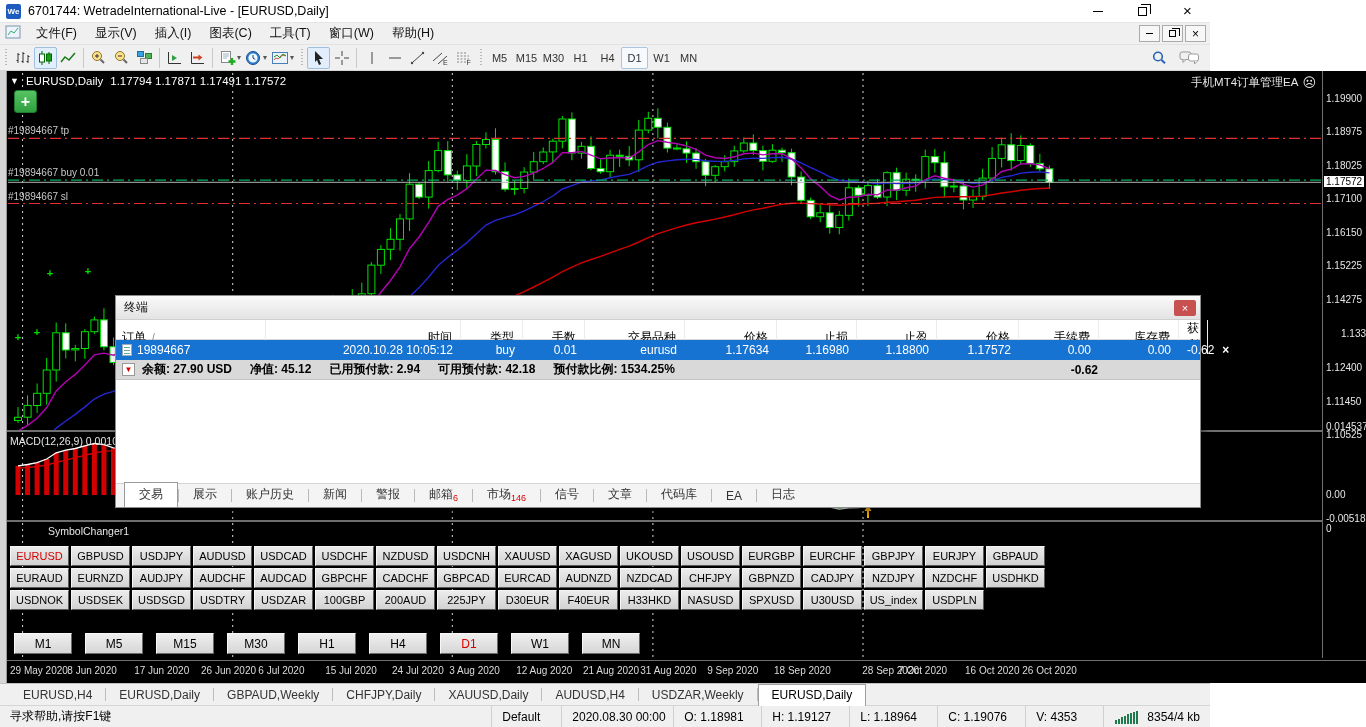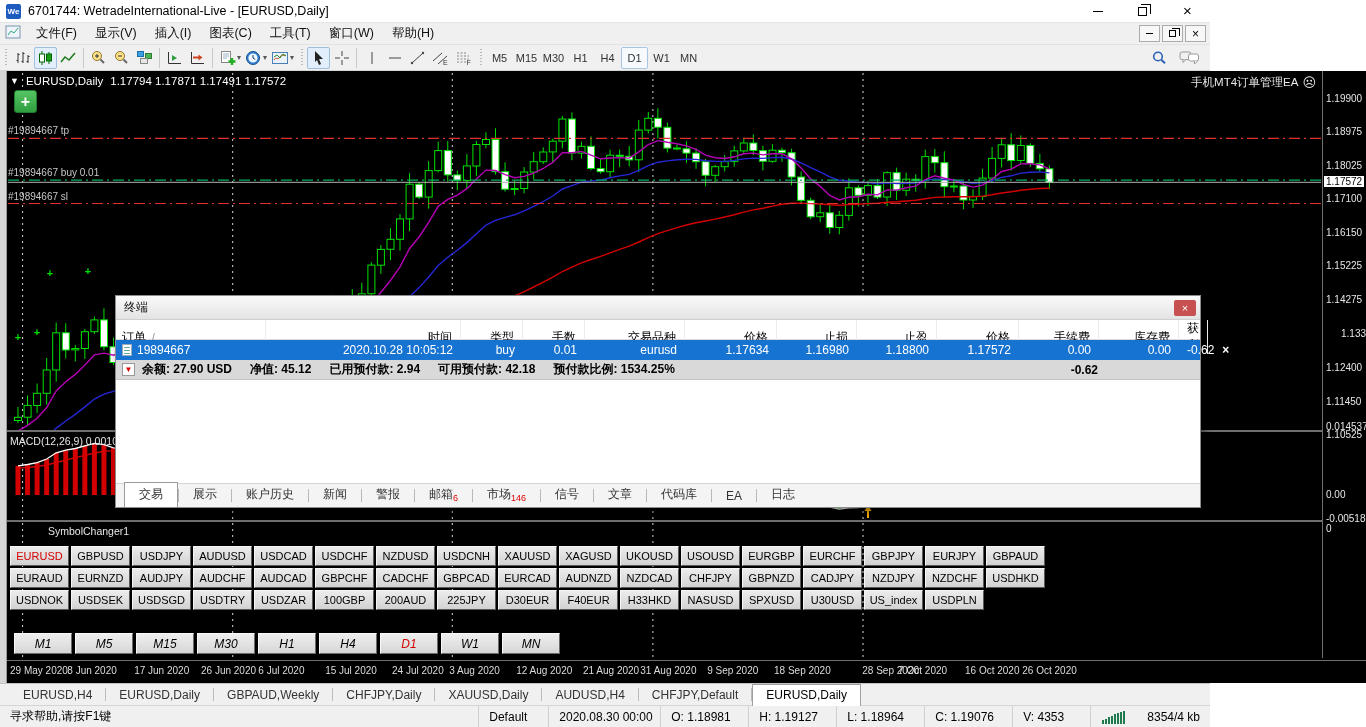--- a/index.html
+++ b/index.html
@@ -56,21 +56,21 @@
   .order-label { position:absolute; color:#c8c8c8; font-size:10px; z-index:2; }
   .price-axis { position:absolute; left:1322px; top:0; width:44px; height:587px; background:#000; z-index:2; border-left:1px solid #6f6f6f; }
   .axis-label { position:absolute; left:3px; color:#e6e6e6; font-size:10px; white-space:nowrap; }
   .axis-label.current { background:#fff; color:#000; padding:0 2px; left:1px; }
   .macd-title { position:absolute; left:10px; color:#e6e6e6; font-size:10.5px; z-index:2; }
   .symch-title { position:absolute; left:8px; color:#e6e6e6; font-size:10.5px; z-index:2;margin-left:40px; }
   .sym-row { position:absolute; left:10px; display:flex; gap:2px; z-index:4; }
   .sym-btn { width:59px; height:20px; background:linear-gradient(#ececec,#d2d2d2); border:1px solid #5a5a5a;
              border-top-color:#f5f5f5; border-left-color:#f5f5f5; color:#000; font-size:11px;
              display:flex; align-items:center; justify-content:center; }
-  .tf-row { position:absolute; left:14px; display:flex; gap:3px; z-index:4;font-style:italic; }
+  .tf-row { position:absolute; left:14px; display:flex; gap:13px; z-index:4; }
   .tf-btn { width:58px; height:21px; background:linear-gradient(#efefef,#d6d6d6); border:1px solid #6a6a6a;
             border-top-color:#f8f8f8; border-left-color:#f8f8f8; color:#000; font-size:12px;
             display:flex; align-items:center; justify-content:center; }
   .date-axis { position:absolute; left:0; top:589px; width:1366px; height:23px; background:#000; border-top:1px solid #6f6f6f; z-index:2; }
   .date-label { position:absolute; top:4px; color:#dcdcdc; font-size:10px; white-space:nowrap; }
 
   
   .terminal { position:absolute; left:115px; top:224px; width:1086px; height:213px; background:#fff;
               border:1px solid #8c8c8c; box-shadow:3px 4px 8px rgba(0,0,0,.45); z-index:10; display:flex; flex-direction:column; }
   .term-titlebar { height:24px; background:linear-gradient(#fafafa,#e3e3e3); border-bottom:1px solid #cfcfcf;
@@ -105,21 +105,21 @@
   
   .chart-tabs { height:22px; background:#f0f0f0; border-top:1px solid #c2c2c2; display:flex; align-items:center; padding-left:10px; }
   .chart-tab { padding:2px 13px; font-size:12px; color:#333; }
   .chart-tab.active { background:#fff; border:1px solid #a0a0a0; border-bottom:none; padding:3px 13px 4px; color:#000; }
   .ctab-div { width:1px; height:13px; background:#bcbcbc; }
 
   
   .statusbar { height:22px; background:#f0f0f0; border-top:1px solid #d5d5d5; display:flex; align-items:center; }
   .sb-cell { height:100%; display:flex; align-items:center; padding:0 10px; border-right:1px solid #cfcfcf; font-size:12px; color:#000; white-space:nowrap; }
   .sb-help { flex:1; }
-  .sb-traffic { border-right:none; gap:18px; }
+  .sb-traffic { border-right:none; gap:5px; }
 </style>
 </head>
 <body>
 
 <div id="app">
 
   <div class="titlebar">
     <span class="app-icon">We</span>
     <span class="title-text">6701744: WetradeInternational-Live - [EURUSD,Daily]</span>
     <div class="win-controls">
@@ -895,21 +895,21 @@
       <span class="chart-tab">EURUSD,Daily</span>
       <span class="ctab-div"></span>
       <span class="chart-tab">GBPAUD,Weekly</span>
       <span class="ctab-div"></span>
       <span class="chart-tab">CHFJPY,Daily</span>
       <span class="ctab-div"></span>
       <span class="chart-tab">XAUUSD,Daily</span>
       <span class="ctab-div"></span>
       <span class="chart-tab">AUDUSD,H4</span>
       <span class="ctab-div"></span>
-      <span class="chart-tab">CHFJPY,Default</span>
+      <span class="chart-tab">USDZAR,Weekly</span>
       <span class="ctab-div"></span>
       <span class="chart-tab active">EURUSD,Daily</span>
     </div>
 
   <div class="statusbar">
     <span class="sb-cell sb-help">寻求帮助,请按F1键</span>
     <span class="sb-cell" style="width:70px">Default</span>
     <span class="sb-cell" style="width:112px">2020.08.30 00:00</span>
     <span class="sb-cell" style="width:88px">O: 1.18981</span>
     <span class="sb-cell" style="width:88px">H: 1.19127</span>

